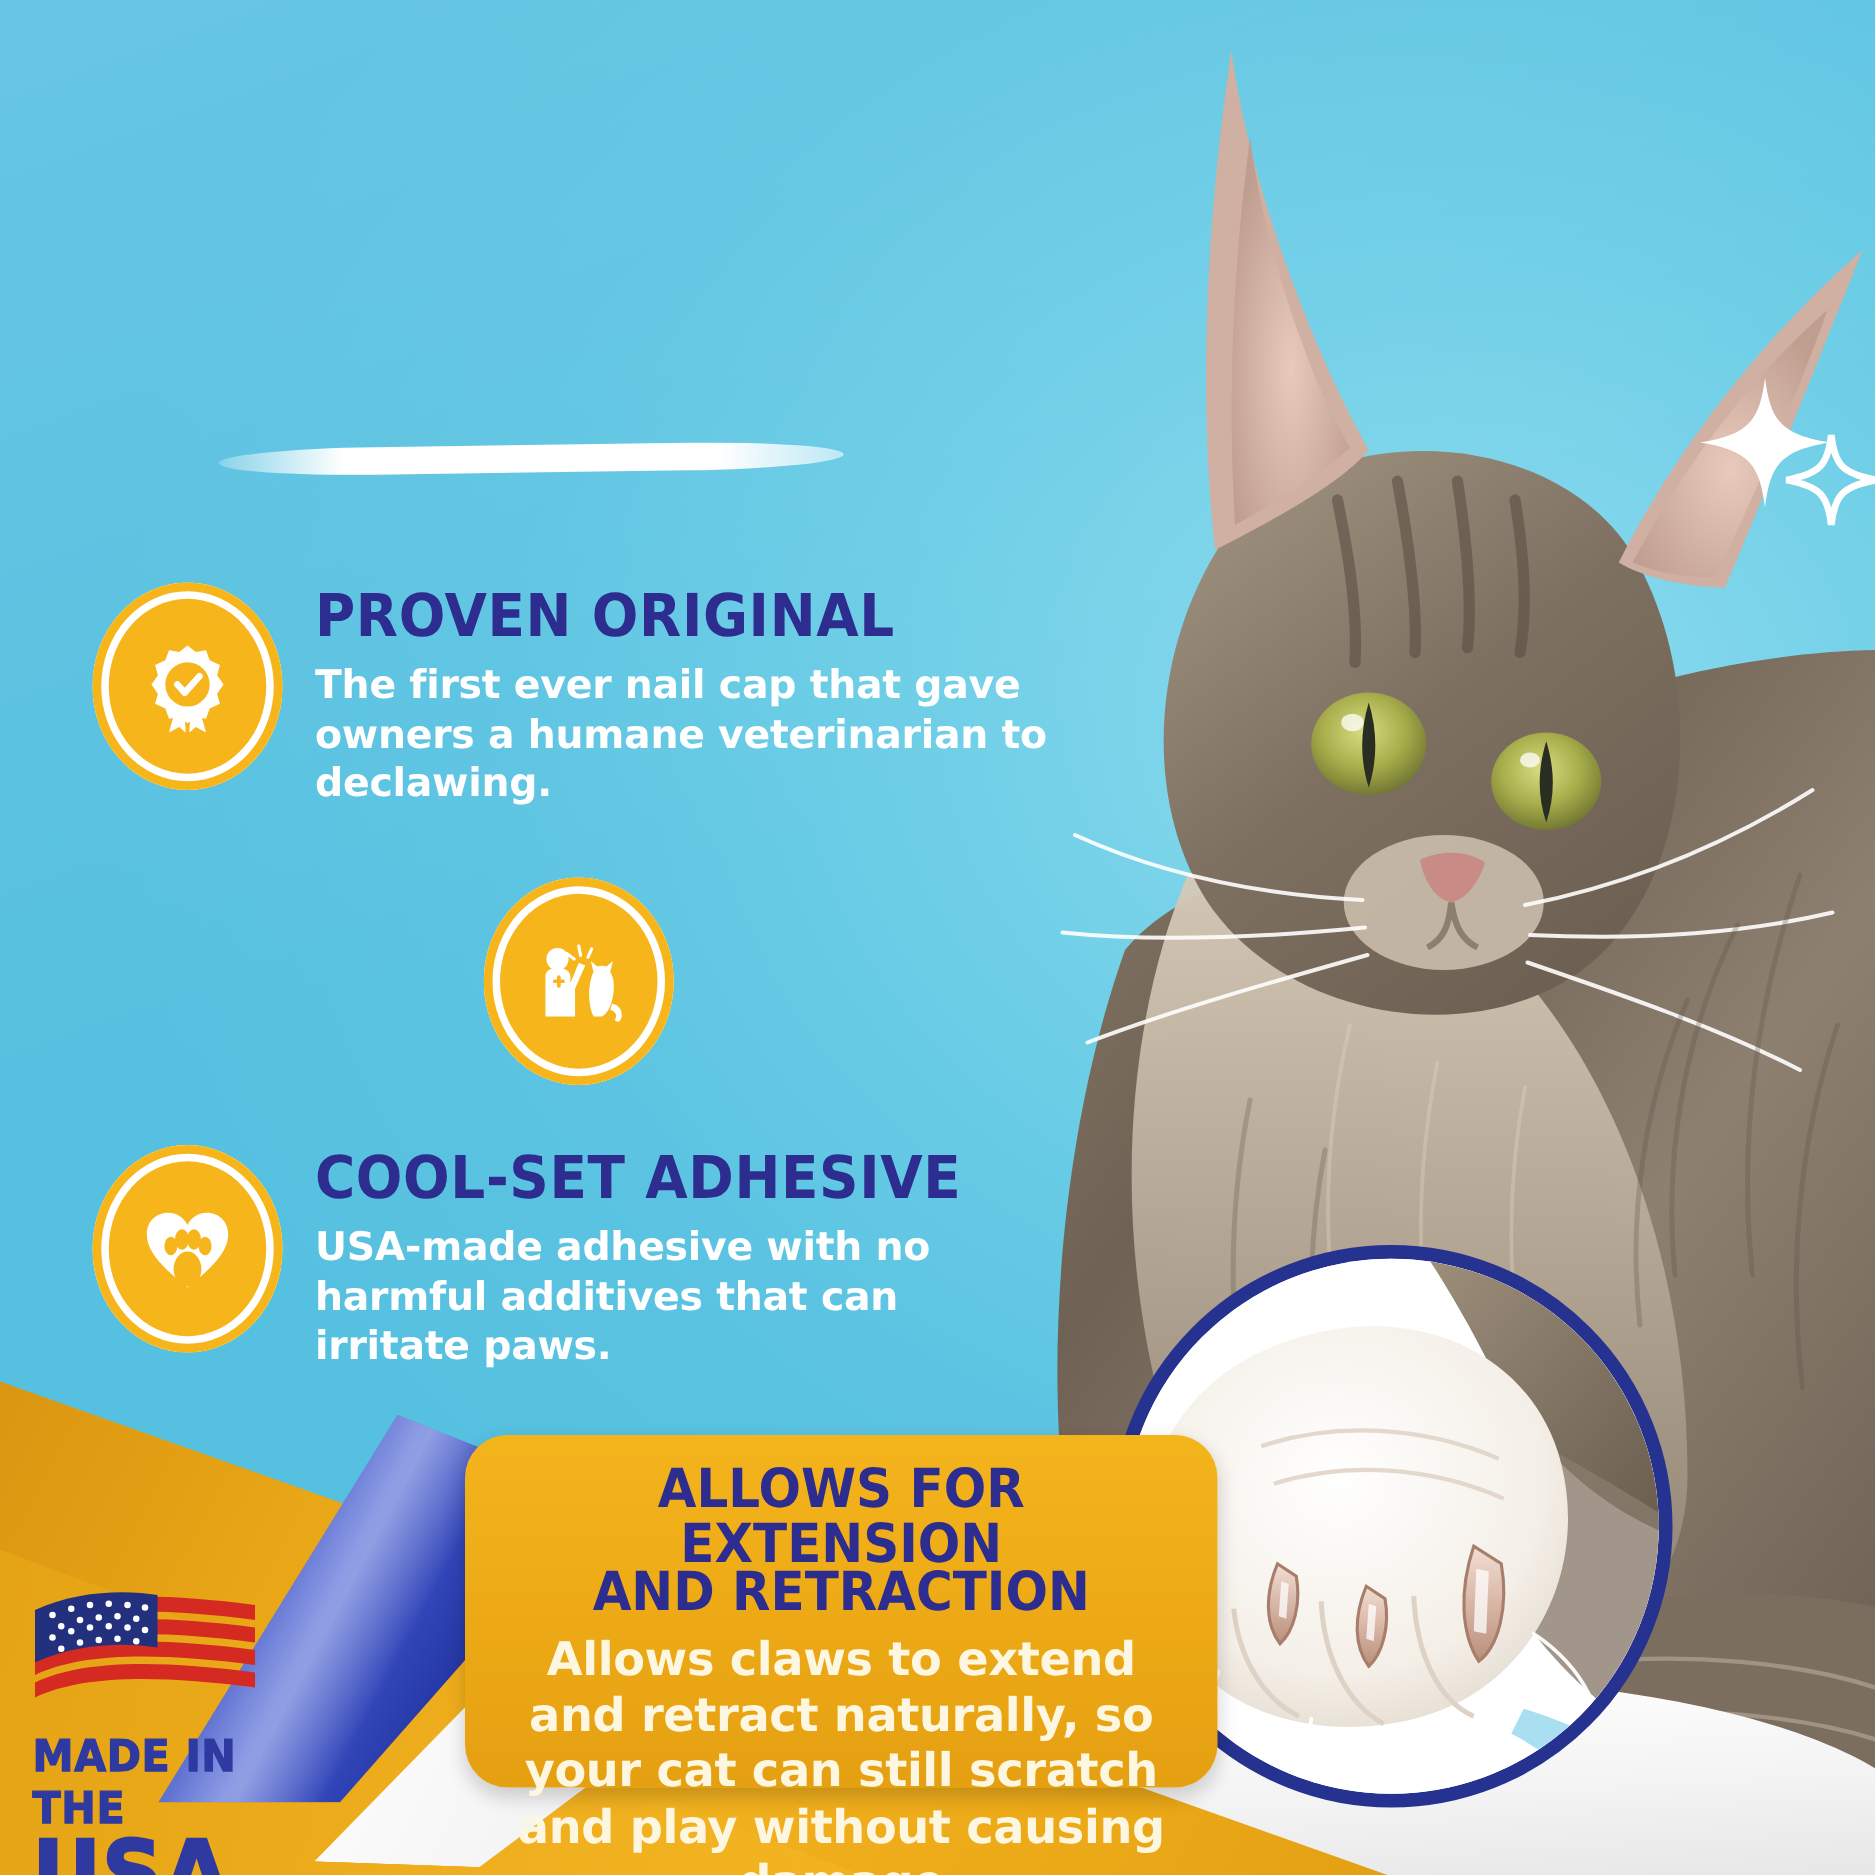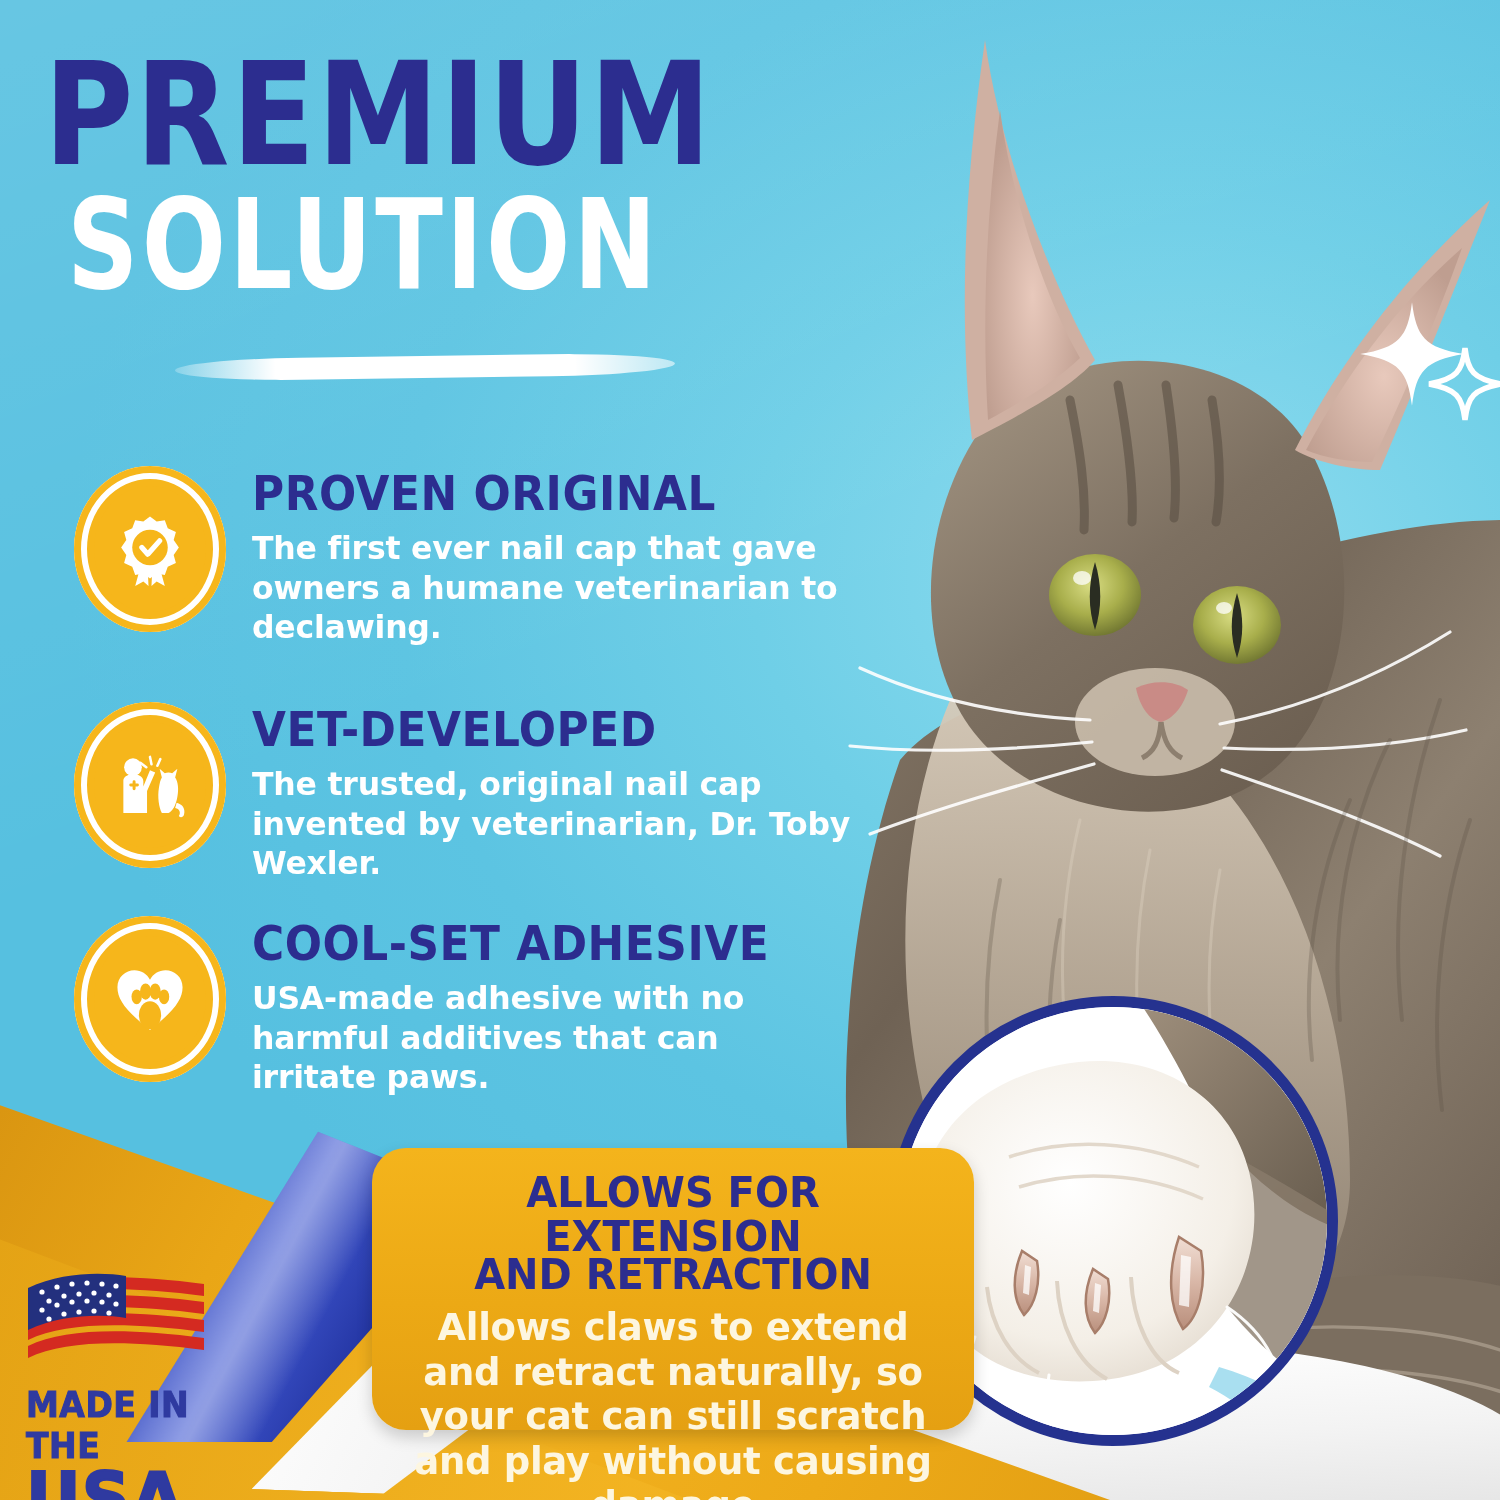--- a/index.html
+++ b/index.html
@@ -282,24 +282,20 @@
 
   <div class="curl-wrap">
     <div class="white-sliver"></div>
     <div class="gold-sheet"></div>
     <div class="gold-sheet-2"></div>
     <div class="white-sliver2"></div>
     <div class="curl-flap"></div>
     <div class="curl-flap-hi"></div>
   </div>
 
-  <div class="headline">
-    <div class="hl-line hl-premium">PREMIUM</div>
-    <div class="hl-line hl-solution">SOLUTION</div>
-  </div>
   <div class="swoosh"></div>
 
   <div class="sparkle spark-a">
     <svg viewBox="0 0 100 100" width="108" height="108">
       <path d="M50 2 C 54 34, 62 44, 98 50 C 62 56, 54 66, 50 98 C 46 66, 38 56, 2 50 C 38 44, 46 34, 50 2 Z" fill="#ffffff"></path>
     </svg>
   </div>
   <div class="sparkle spark-b">
     <svg viewBox="0 0 100 100" width="78" height="78">
       <path d="M50 4 C 53.5 34, 61 43.5, 96 50 C 61 56.5, 53.5 66, 50 96 C 46.5 66, 39 56.5, 4 50 C 39 43.5, 46.5 34, 50 4 Z" fill="none" stroke="#ffffff" stroke-width="7"></path>
@@ -334,24 +330,20 @@
 
         <path d="M66 40 L63 28 L70 34 C 73 33, 77 33, 80 34 L 87 28 L 84 40 C 88 46, 89 56, 87 66 C 85 78, 80 86, 75 88 L 66 88 C 62 80, 60 66, 62 54 C 63 48, 64 43, 66 40 Z" fill="#ffffff"></path>
         <path d="M86 74 C 94 76, 98 82, 96 90 C 95 94, 91 95, 89 92 C 92 87, 90 82, 84 81 Z" fill="#ffffff"></path>
 
         <g stroke="#ffffff" stroke-width="3.4" stroke-linecap="round">
           <path d="M52 22 L50 12"></path>
           <path d="M60 24 L64 15"></path>
           <path d="M45 26 L37 20"></path>
         </g>
       </svg>
-    </div>
-    <div class="f-text">
-      <div class="f-title">VET-DEVELOPED</div>
-      <div class="f-body">The trusted, original nail cap invented by veterinarian, Dr. Toby Wexler.</div>
     </div>
   </div>
 
   <div class="feature f3">
     <div class="badge">
       <svg viewBox="0 0 100 100">
         <path d="M50 92 C 20 68, 6 52, 6 34 C 6 20, 17 11, 29 11 C 38 11, 46 16, 50 24 C 54 16, 62 11, 71 11 C 83 11, 94 20, 94 34 C 94 52, 80 68, 50 92 Z" fill="#ffffff"></path>
         <ellipse cx="50" cy="72" rx="15" ry="19" fill="#f6b61b"></ellipse>
         <ellipse cx="32" cy="47" rx="7" ry="10" fill="#f6b61b"></ellipse>
         <ellipse cx="44" cy="40" rx="7.5" ry="11" fill="#f6b61b"></ellipse>

